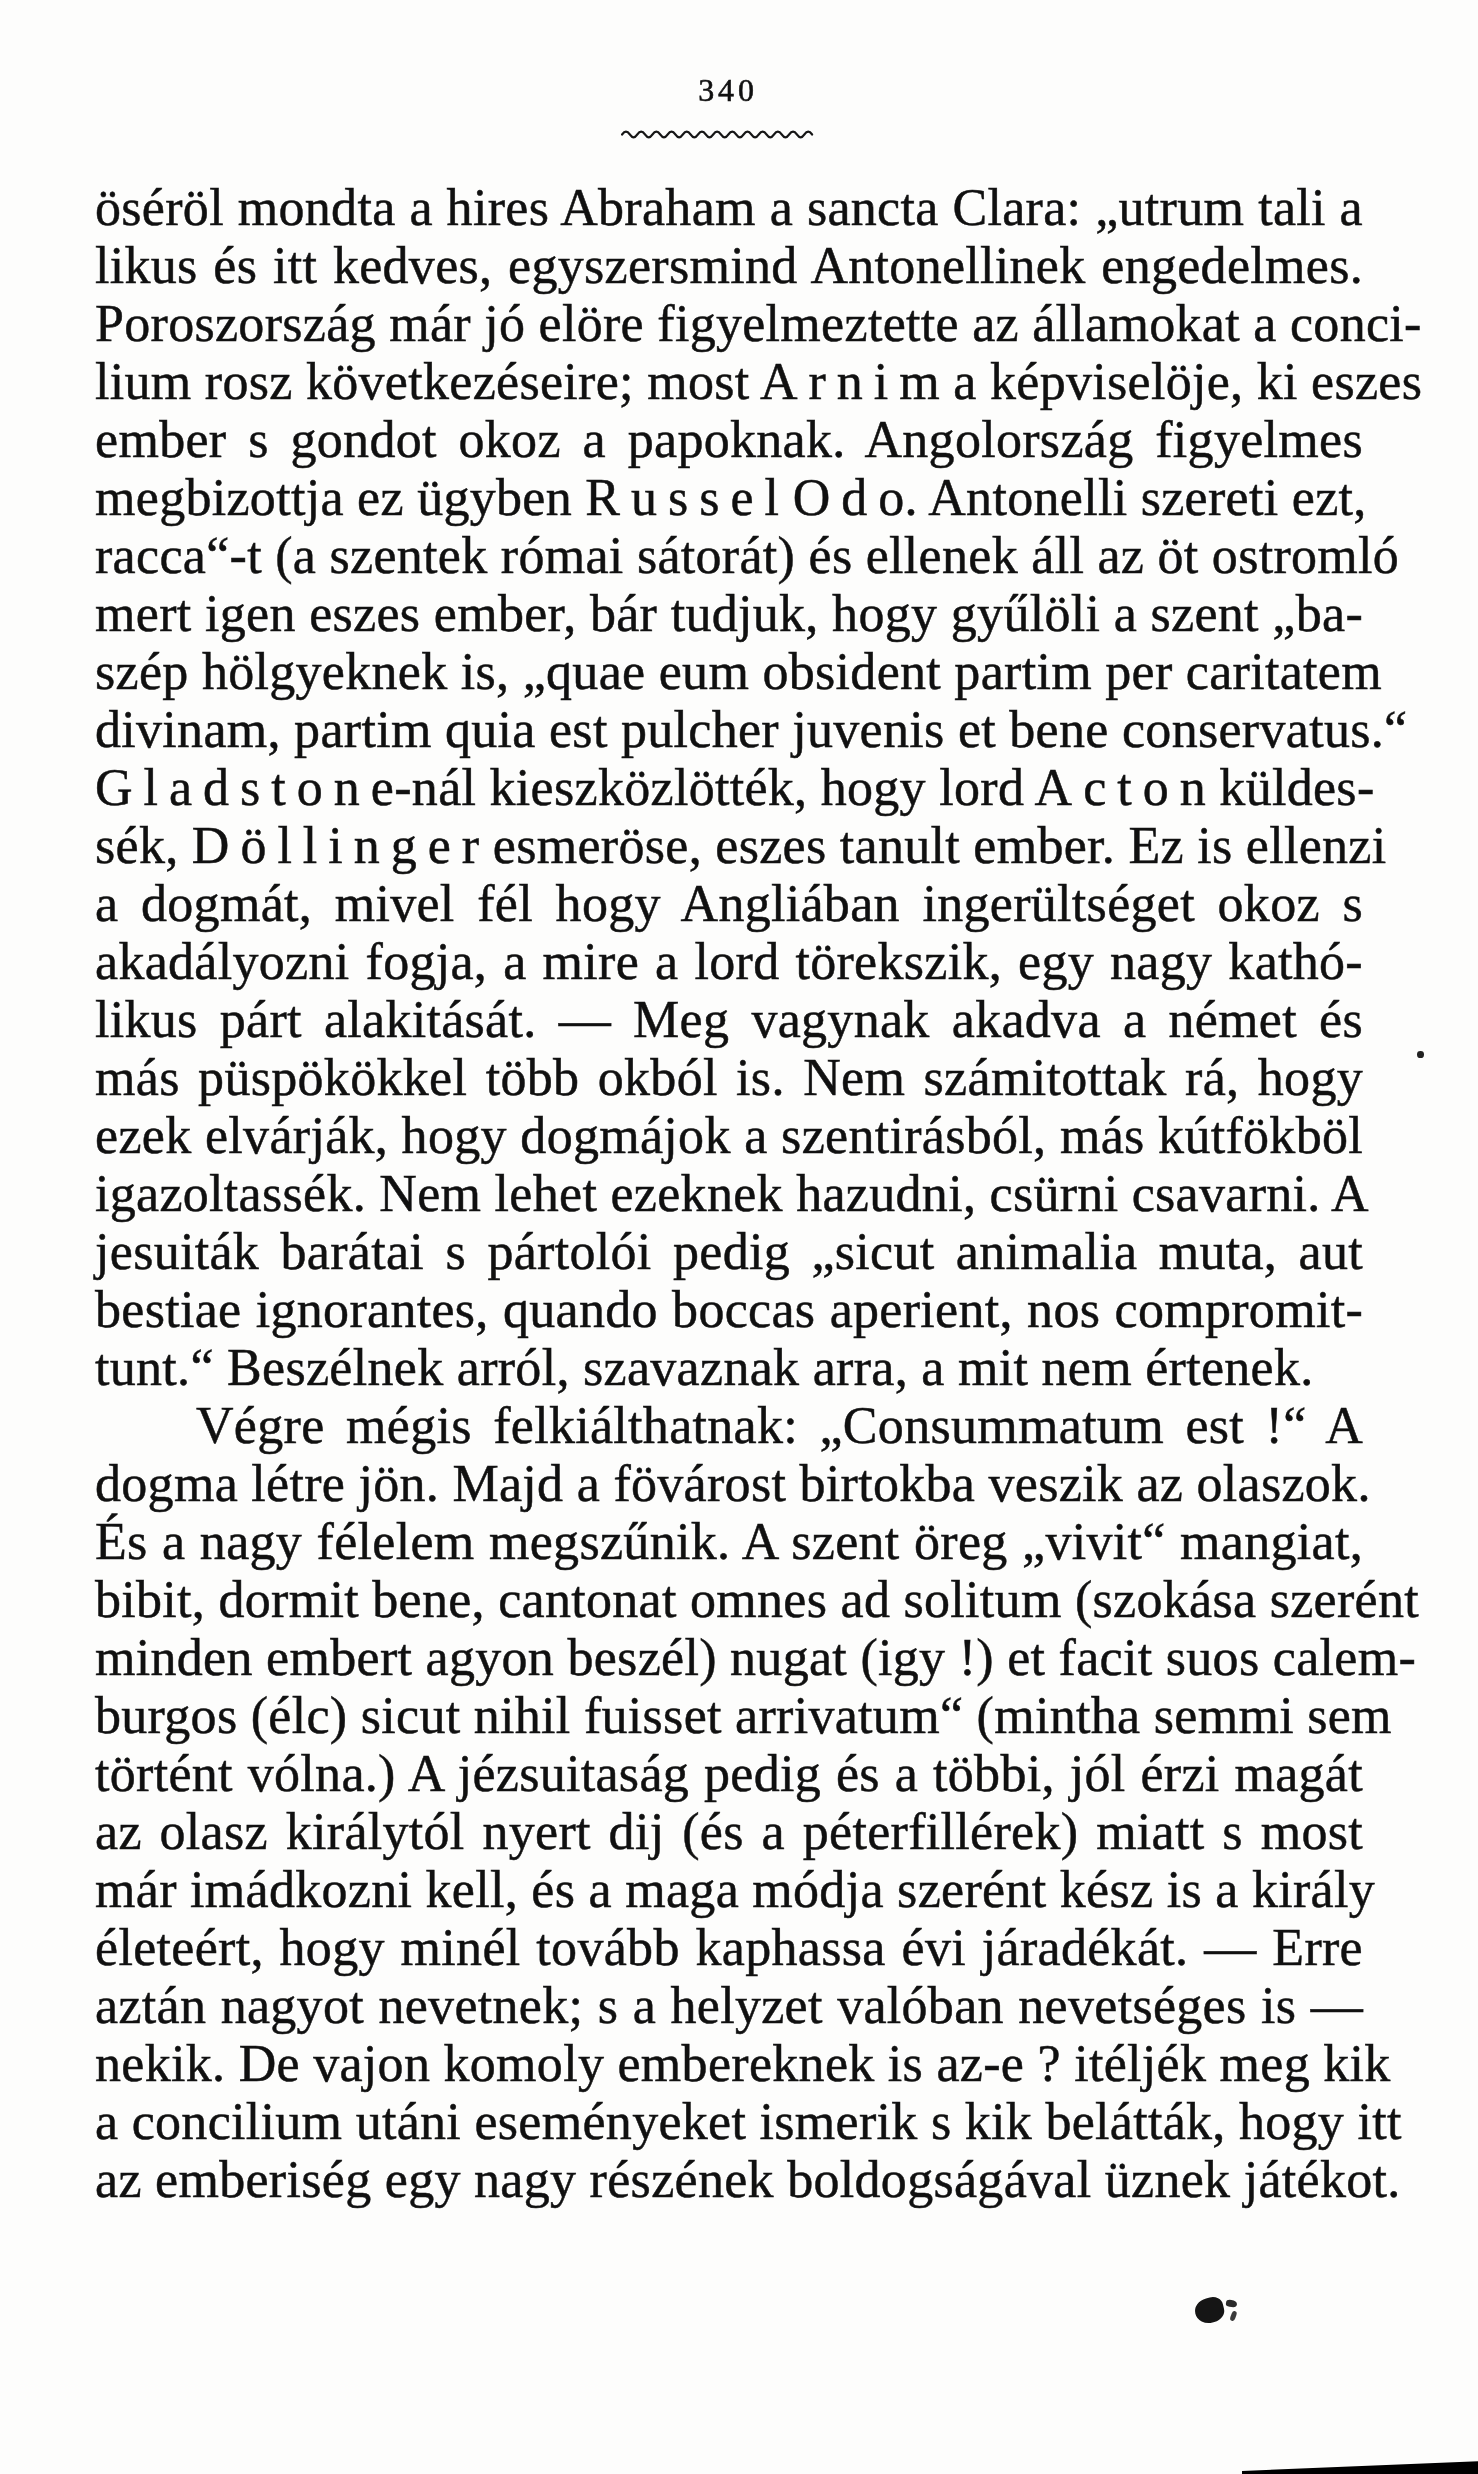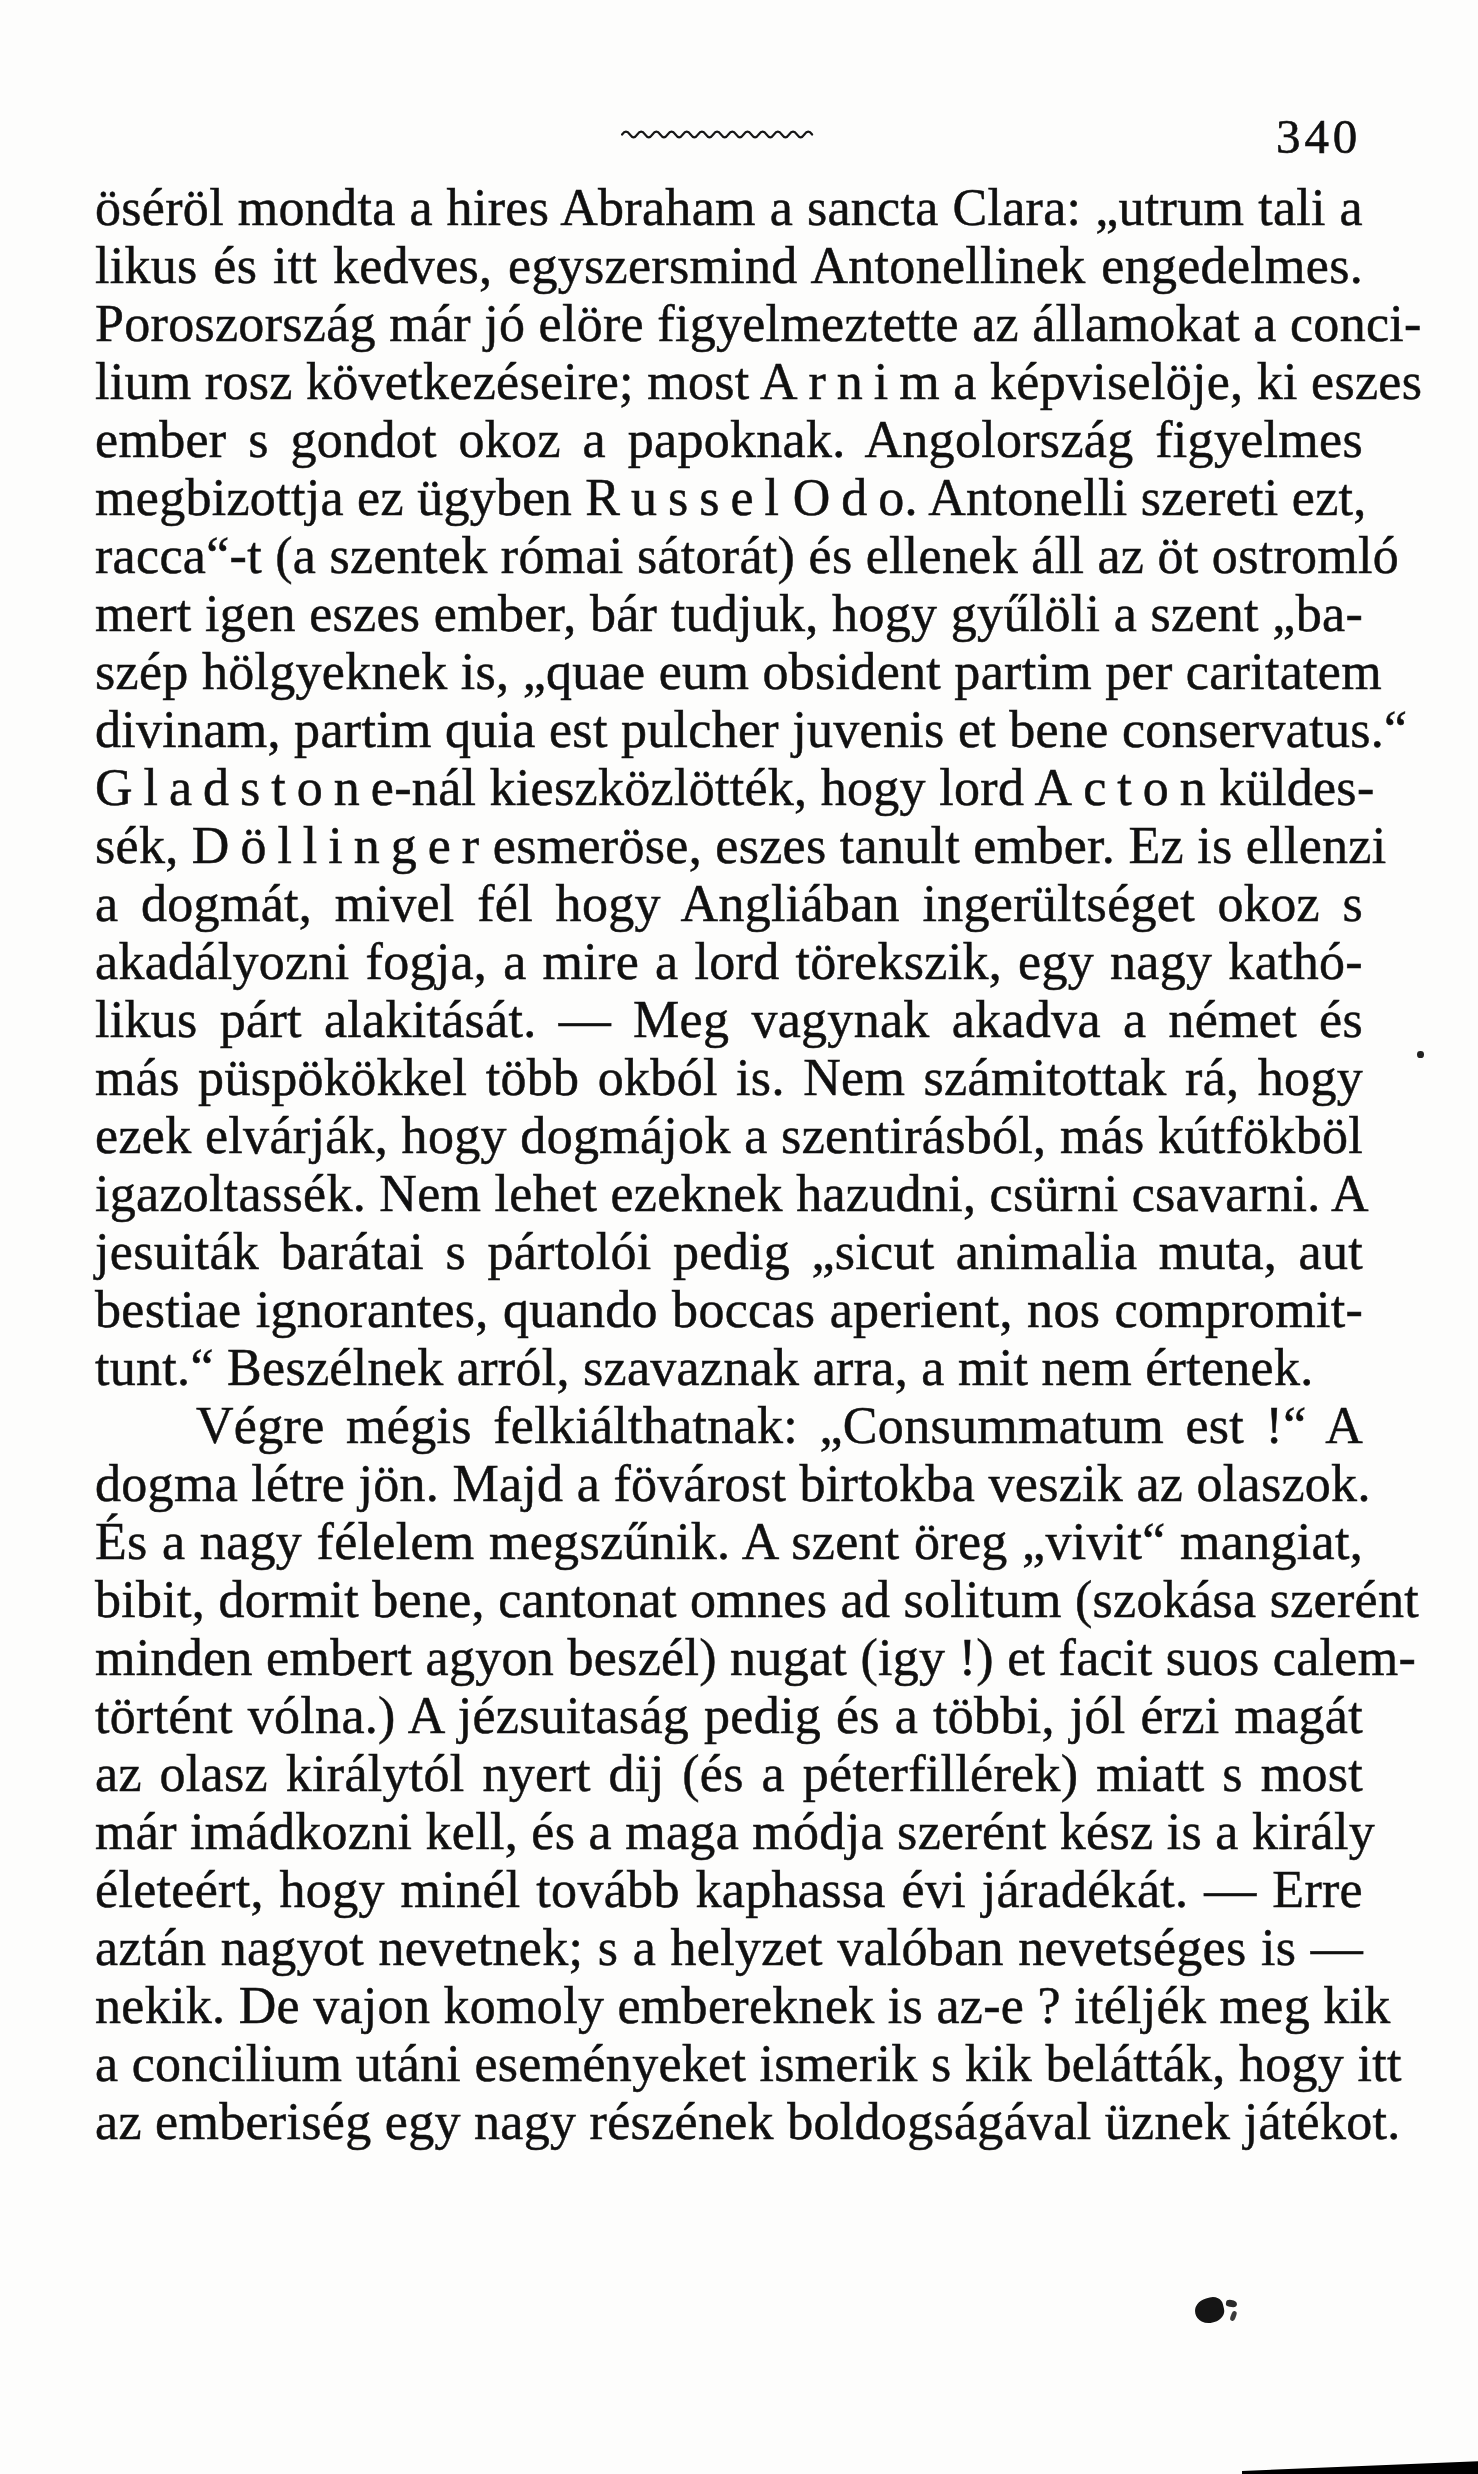--- a/index.html
+++ b/index.html
@@ -7,24 +7,23 @@
     width: 1478px; height: 2475px;
     background: #fdfdfc;
     position: relative;
     overflow: hidden;
     font-family: "Liberation Serif", "DejaVu Serif", serif;
     color: #101010;
   }
   .page-number {
     position: absolute;
     top: 72px; left: 95px; width: 1266px;
-    text-align: right;
-    font-size: 49px;
+    text-align: center;
+    font-size: 32px;
     letter-spacing: 3.8px;
-    margin-top: 36px;
     -webkit-text-stroke: 0.6px #131313;
   }
   .wavy-rule {
     position: absolute;
     top: 125px; left: 619px;
     width: 200px; height: 15.2px;
   }
   .text-block {
     position: absolute;
     top: 179px; left: 95px;
@@ -112,20 +111,21 @@
     <div class="line">ezek elvárják, hogy dogmájok a szentirásból, más kútfökböl</div>
     <div class="line">igazoltassék. Nem lehet ezeknek hazudni, csürni csavarni. A</div>
     <div class="line">jesuiták barátai s pártolói pedig „sicut animalia muta, aut</div>
     <div class="line">bestiae ignorantes, quando boccas aperient, nos compromit-</div>
     <div class="line no-just">tunt.“ Beszélnek arról, szavaznak arra, a mit nem értenek.</div>
     <div class="line indent">Végre mégis felkiálthatnak: „Consummatum est !“ A</div>
     <div class="line">dogma létre jön. Majd a fövárost birtokba veszik az olaszok.</div>
     <div class="line">És a nagy félelem megszűnik. A szent öreg „vivit“ mangiat,</div>
     <div class="line">bibit, dormit bene, cantonat omnes ad solitum (szokása szerént</div>
     <div class="line">minden embert agyon beszél) nugat (igy !) et facit suos calem-</div>
+    <div class="line">burgos (élc) sicut nihil fuisset arrivatum“ (mintha semmi sem</div>
     <div class="line">történt vólna.) A jézsuitaság pedig és a többi, jól érzi magát</div>
     <div class="line">az olasz királytól nyert dij (és a péterfillérek) miatt s most</div>
     <div class="line">már imádkozni kell, és a maga módja szerént kész is a király</div>
     <div class="line">életeért, hogy minél tovább kaphassa évi járadékát. — Erre</div>
     <div class="line">aztán nagyot nevetnek; s a helyzet valóban nevetséges is —</div>
     <div class="line">nekik. De vajon komoly embereknek is az-e ? itéljék meg kik</div>
     <div class="line">a concilium utáni eseményeket ismerik s kik belátták, hogy itt</div>
     <div class="line no-just">az emberiség egy nagy részének boldogságával üznek játékot.</div>
   </div>
 

